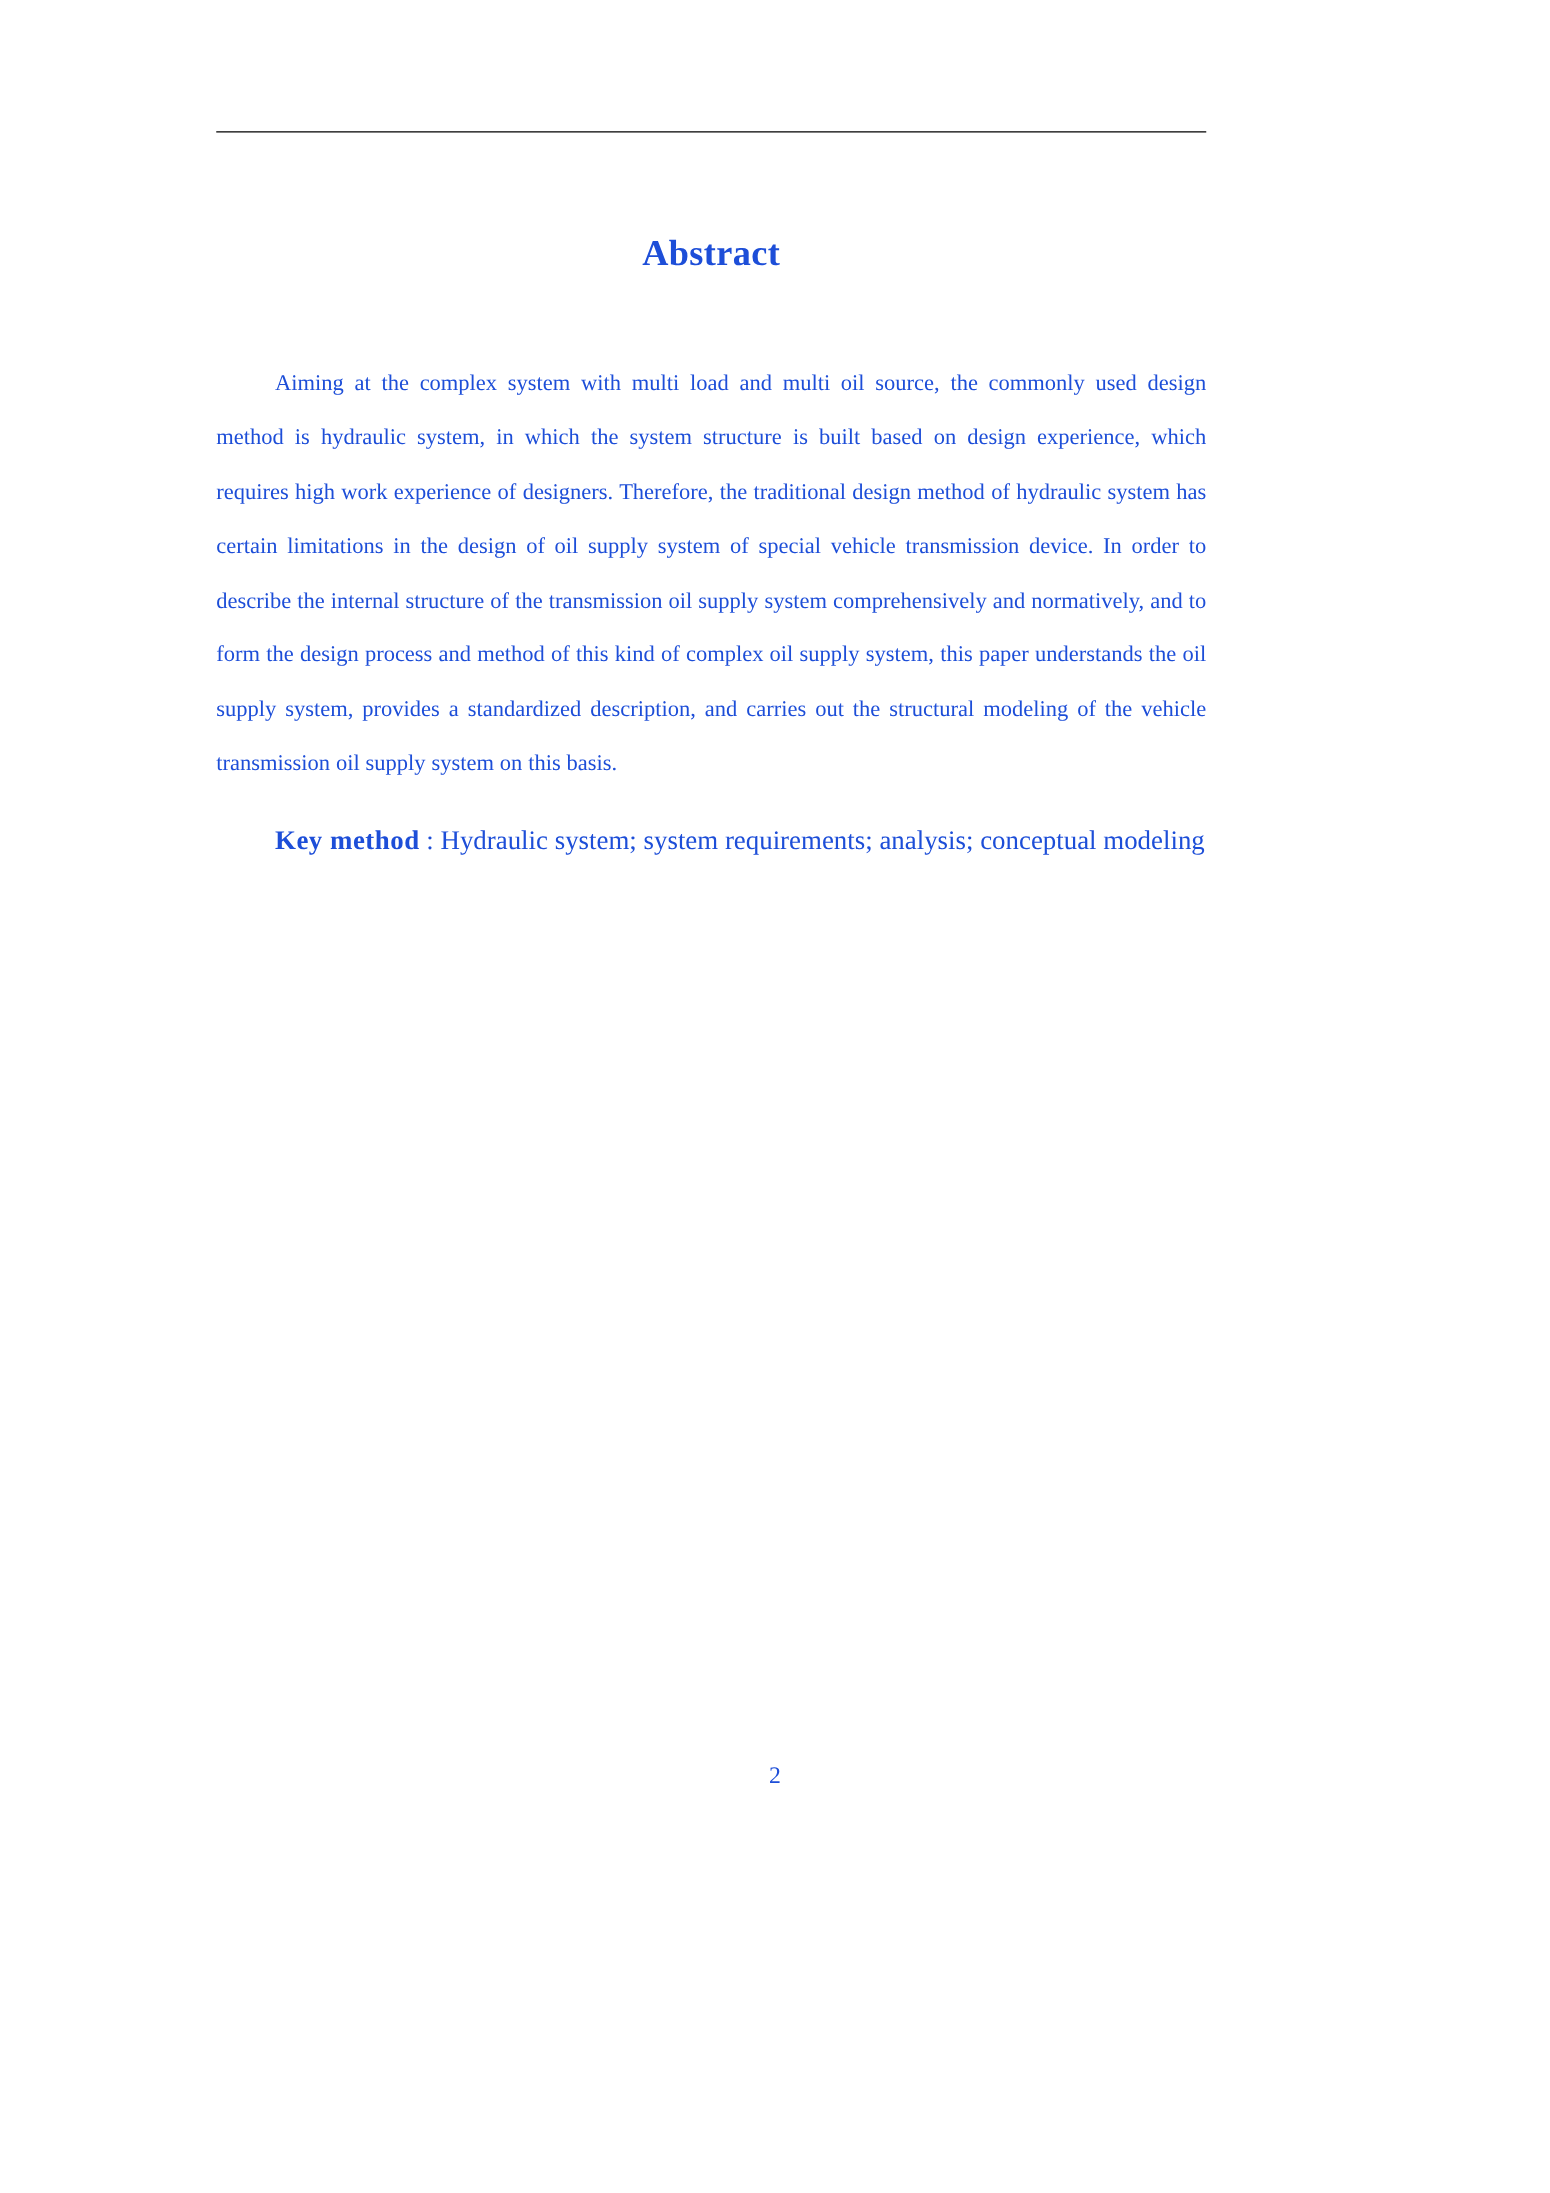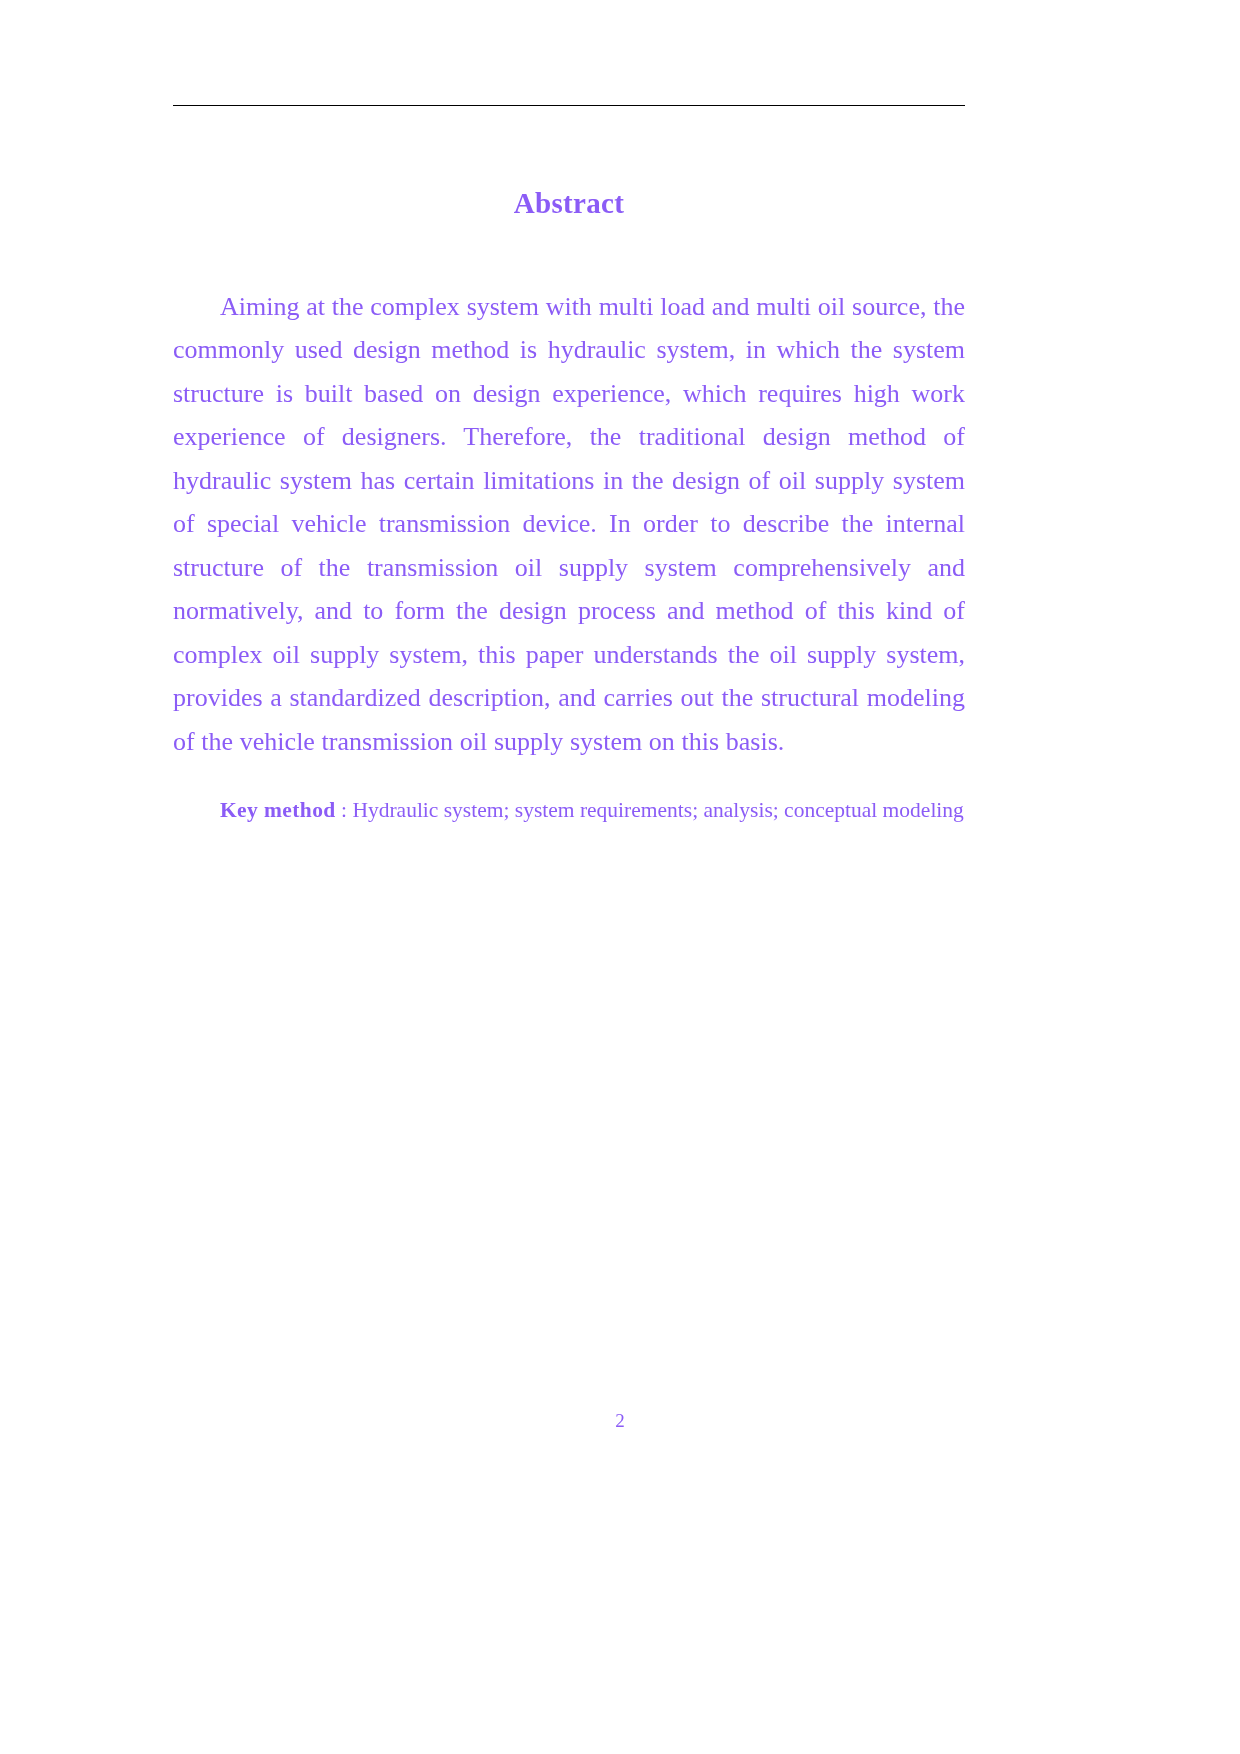--- a/index.html
+++ b/index.html
@@ -7,21 +7,21 @@
     padding: 0;
     background: #ffffff;
   }
   .page {
     position: relative;
     width: 1240px;
     height: 1754px;
     background: #ffffff;
     margin: 0 auto;
     font-family: "Liberation Serif", serif;
-    color: #8b5cf6;
+    color: #1d4ed8;
     box-sizing: border-box;
   }
   .header-rule {
     position: absolute;
     left: 173px;
     top: 105px;
     width: 792px;
     height: 0;
     border-top: 1.6px solid #000000;
   }
@@ -34,21 +34,21 @@
   .doc-title {
     font-size: 29px;
     font-weight: bold;
     text-align: center;
     letter-spacing: 0.3px;
     margin: 0 0 0 0;
     line-height: 1.3;
   }
   .abstract-body {
     margin-top: 62px;
-    font-size: 26px;
+    font-size: 18px;
     line-height: 43.5px;
     text-align: justify;
     text-justify: inter-word;
     text-indent: 47px;
     word-spacing: 0.2px;
   }
   .keywords {
     margin-top: 0px;
     font-size: 21.5px;
     line-height: 43.5px;

